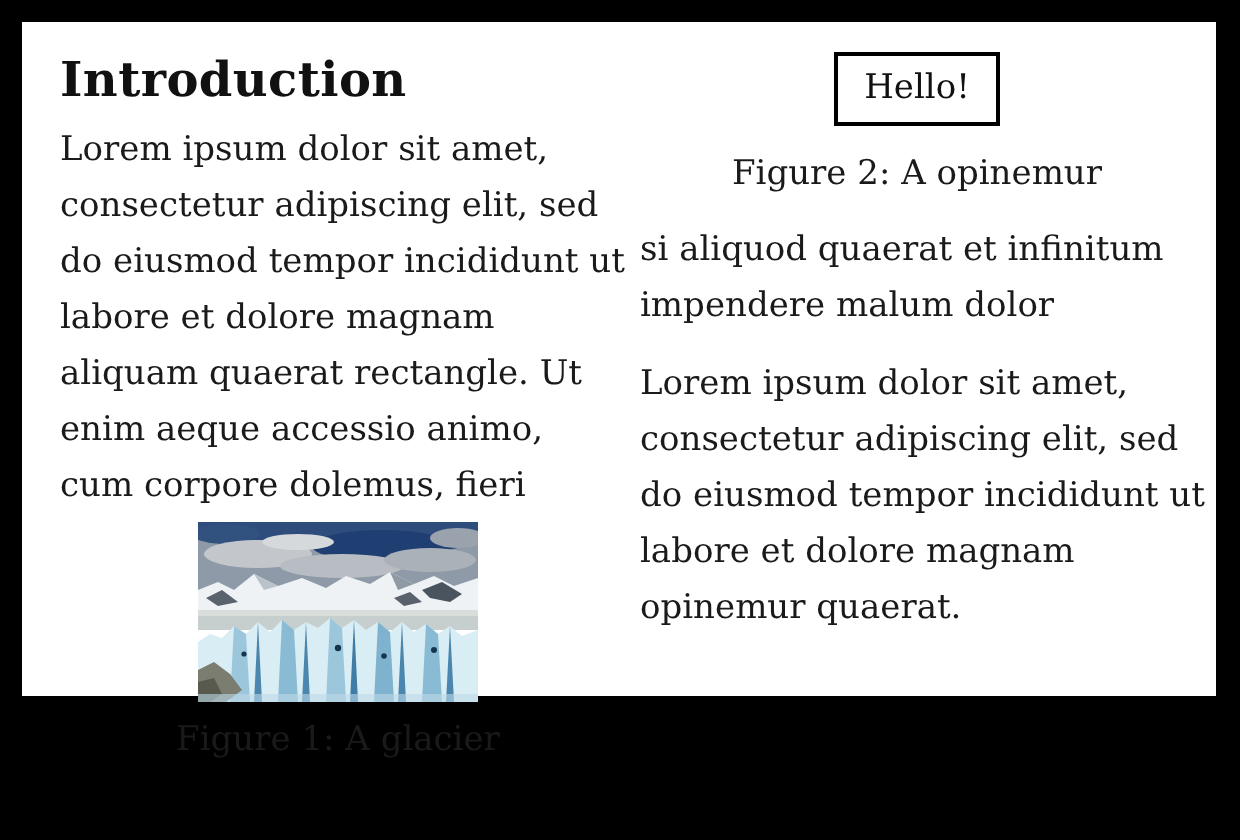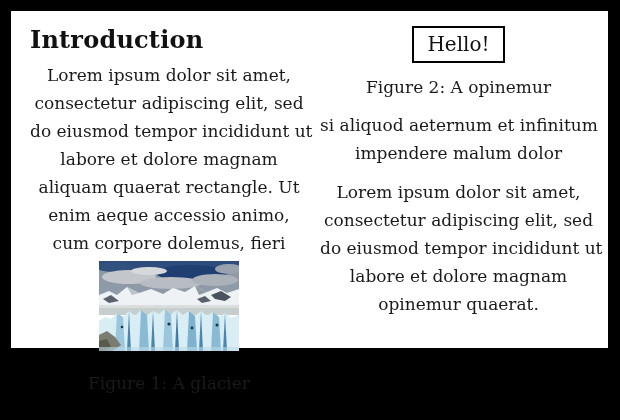--- a/index.html
+++ b/index.html
@@ -29,41 +29,40 @@
     line-height: 32px;
     letter-spacing: 0.2px;
     color: #111111;
   }
   .para { margin-top: 5px; }
   .line {
     font-size: 17px;
     line-height: 28px;
     white-space: nowrap;
     color: #1a1a1a;
-    text-align: center;
   }
   .figure { text-align: center; }
   .glacier-figure { margin-top: 4px; }
   .glacier-figure svg {
     display: block;
     margin: 0 auto;
     width: 140px; height: 90px;
   }
   .caption {
     font-size: 17px;
     line-height: 26px;
-    margin-top: 19px;
+    margin-top: 6px;
     color: #1a1a1a;
   }
   .hello-figure { margin-top: 2px; }
   .hello-box {
     display: inline-block;
     border: 2px solid #000000;
     padding: 5px 13px 6px 13px;
-    font-size: 20px;
+    font-size: 17px;
     line-height: 22px;
     background: #ffffff;
     color: #111111;
   }
   .hello-figure .caption { margin-top: 11px; }
   .col-right .para-1 { margin-top: 11px; }
   .col-right .para-2 { margin-top: 11px; }
 </style>
 </head>
 <body>
@@ -138,21 +137,21 @@
     </div>
   </div>
 
   <div class="col col-right">
     <div class="figure hello-figure">
       <span class="hello-box">Hello!</span>
       <div class="caption">Figure 2: A opinemur</div>
     </div>
 
     <div class="para para-1">
-      <div class="line">si aliquod aeternum et infinitum</div>
+      <div class="line">si aliquod quaerat et infinitum</div>
       <div class="line">impendere malum dolor</div>
     </div>
 
     <div class="para para-2">
       <div class="line">Lorem ipsum dolor sit amet,</div>
       <div class="line">consectetur adipiscing elit, sed</div>
       <div class="line">do eiusmod tempor incididunt ut</div>
       <div class="line">labore et dolore magnam</div>
       <div class="line">opinemur quaerat.</div>
     </div>

